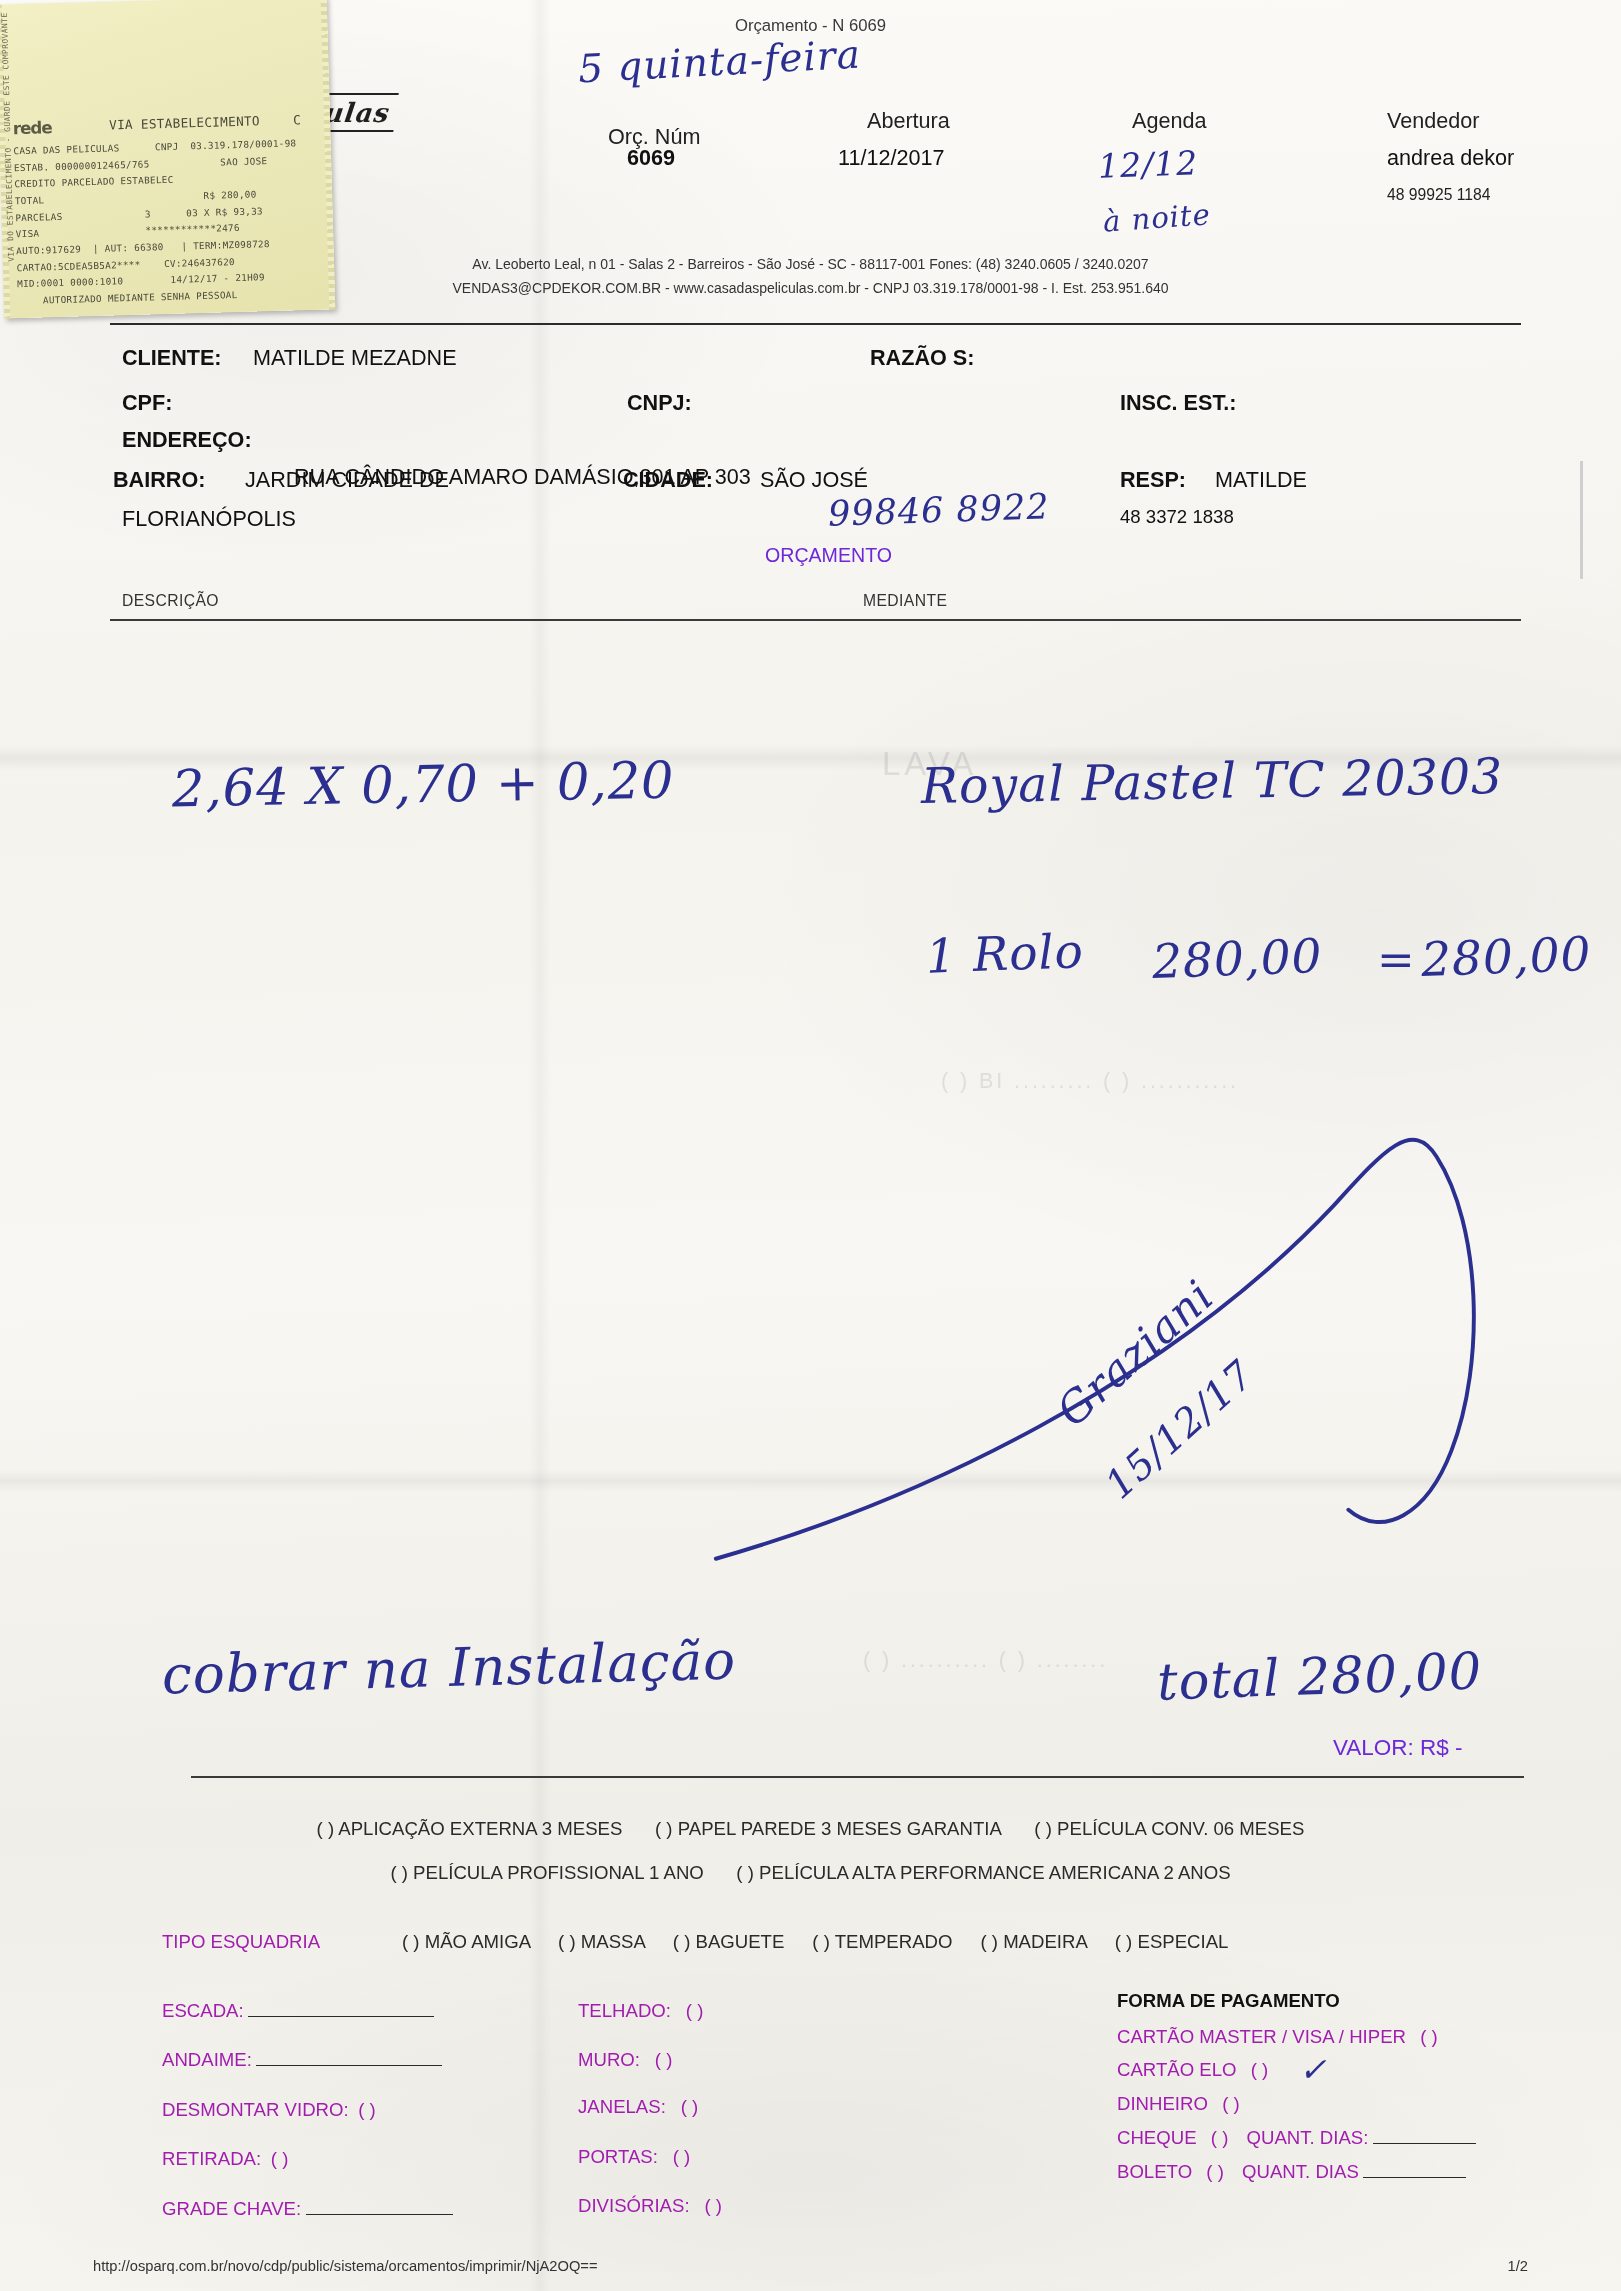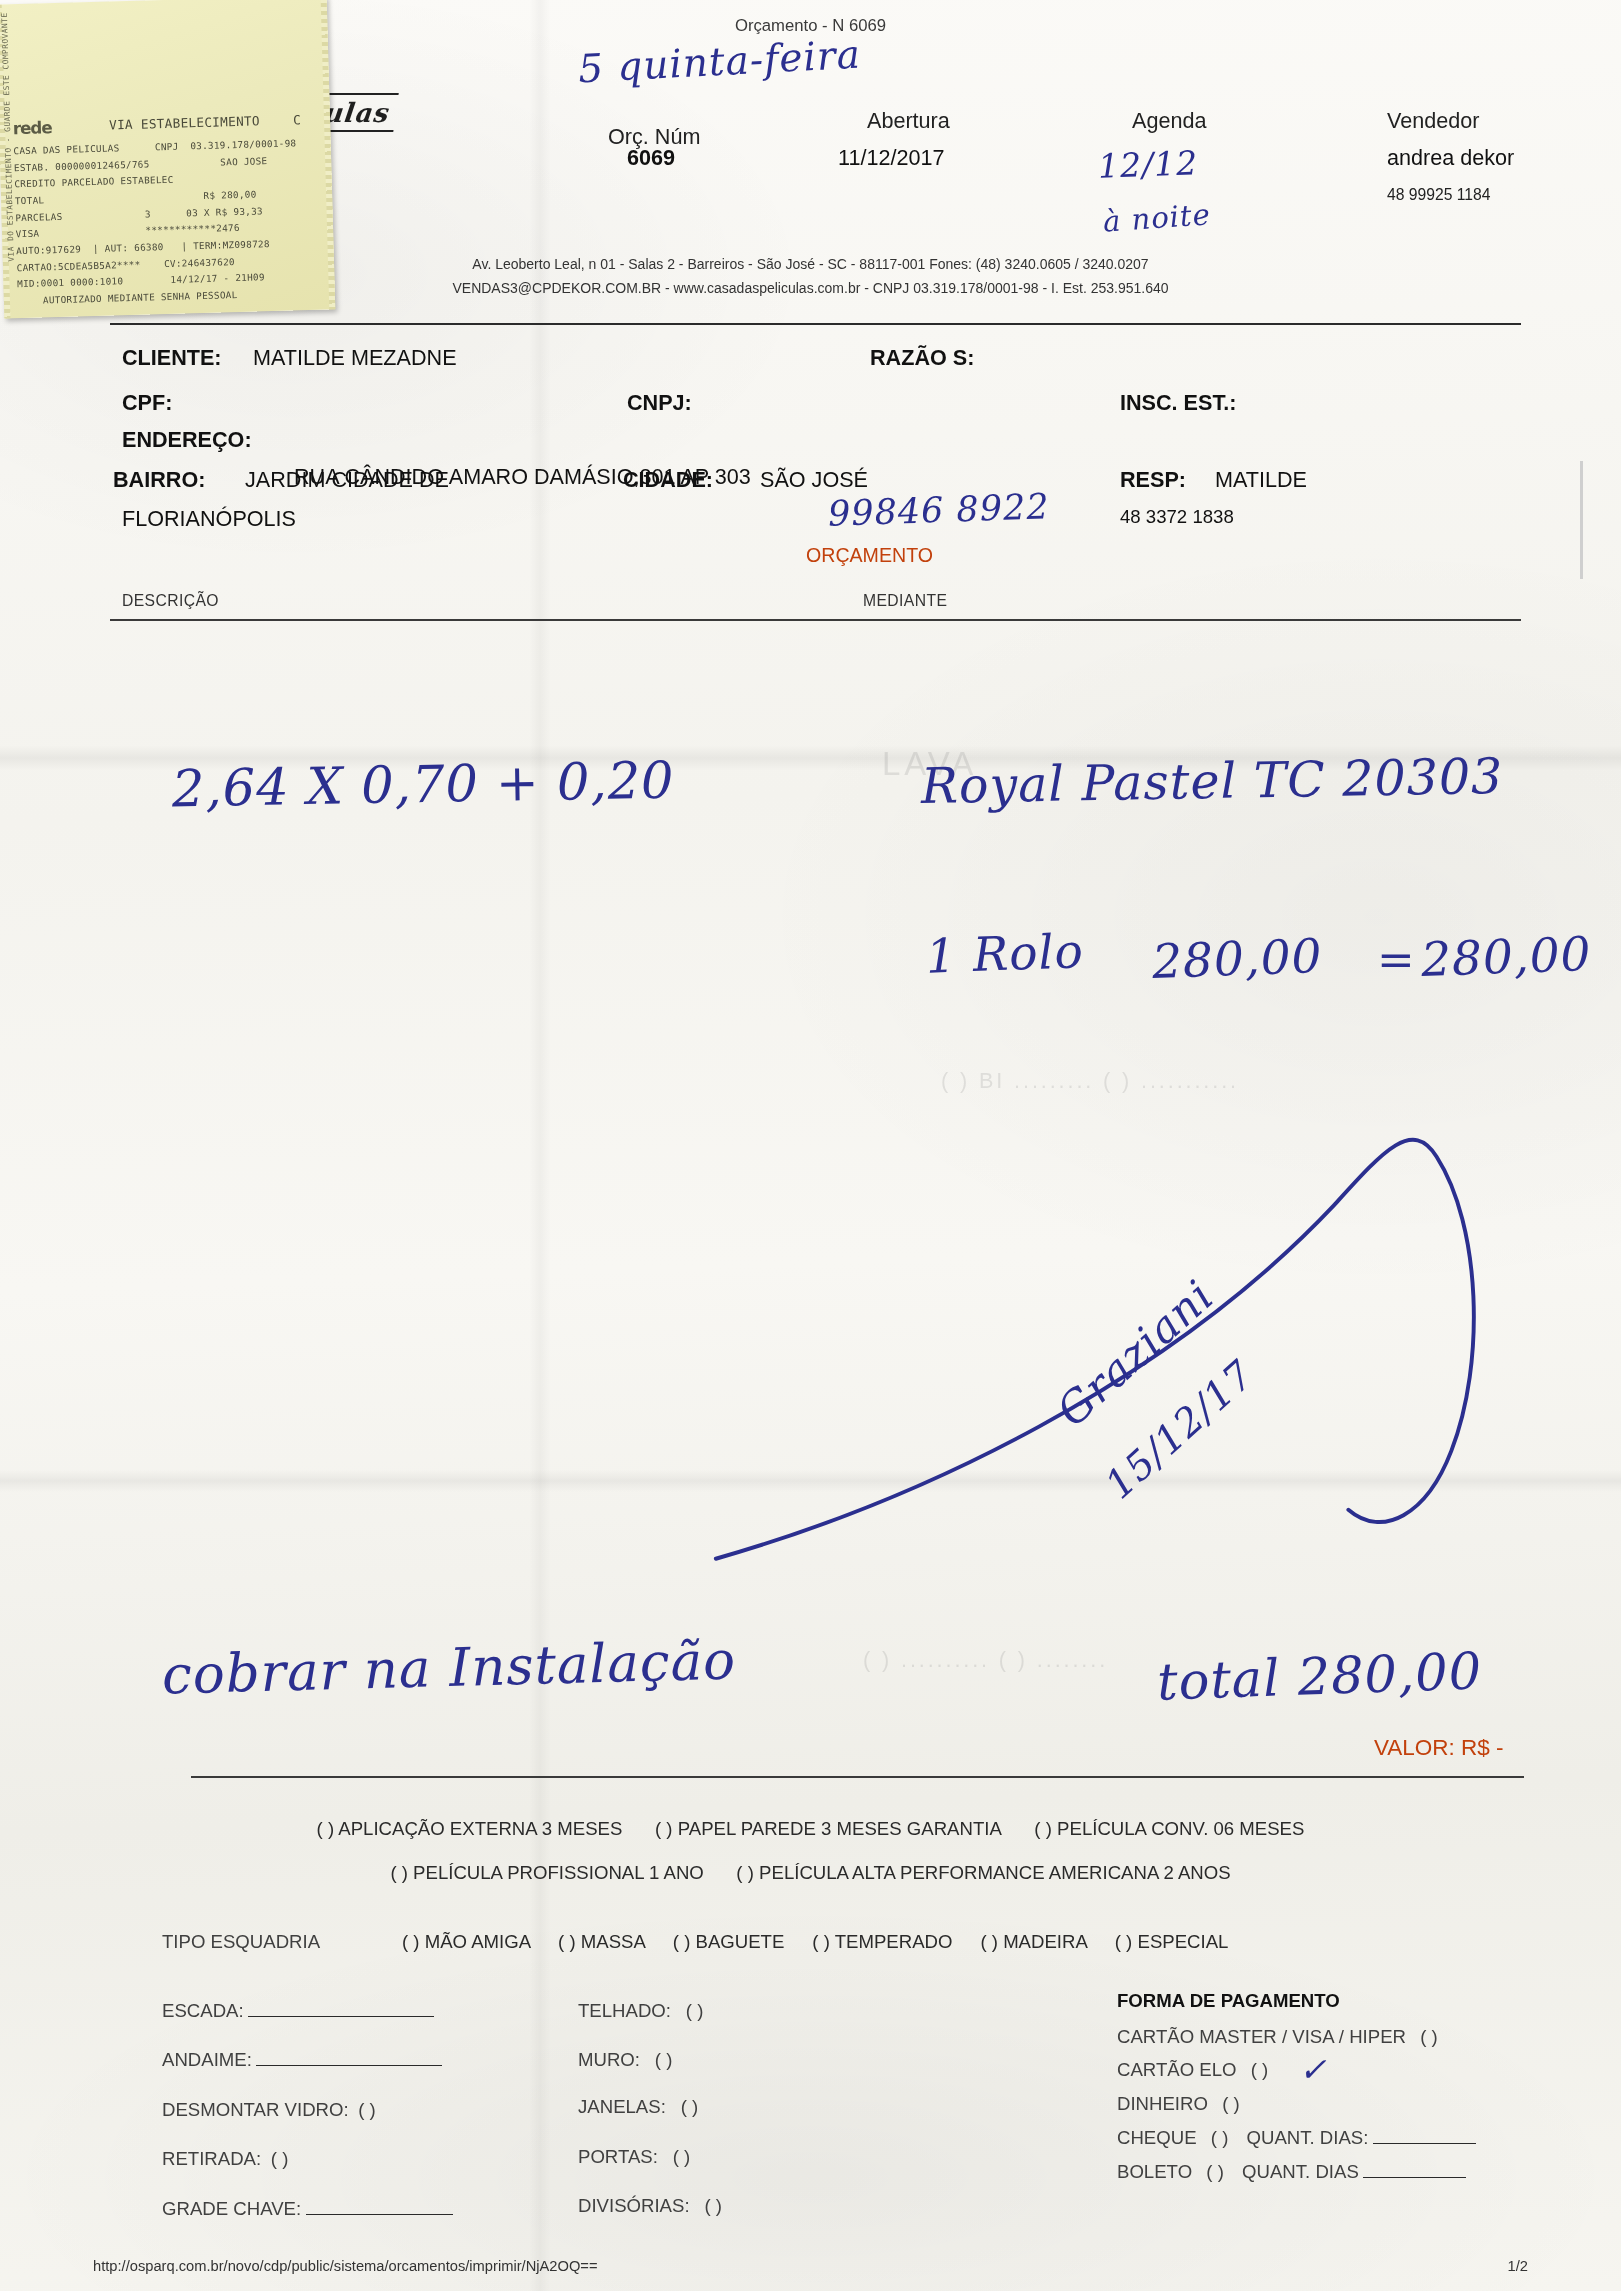--- a/index.html
+++ b/index.html
@@ -86,21 +86,21 @@
   .rule {
     background: #2b2b2b;
     height: 2px;
   }
 
   
   .cl-lbl { font-size: 21.6px; font-weight: bold; color: #111; }
   .cl-val { font-size: 21.6px; color: #111; }
 
   .small-lbl { font-size: 15.7px; color: #333; letter-spacing: 0.4px; }
-  .mid-lbl { font-size: 19.6px; color: #c2410c; margin-left: 41px; }
+  .mid-lbl { font-size: 19.6px; color: #6d28d9; }
 
   
   .hand {
     font-family: "DejaVu Serif", serif;
     color: #2b2f8f;
     font-style: italic;
     font-weight: 500;
     letter-spacing: 1px;
   }
 
@@ -150,21 +150,21 @@
   
   .opt-line {
     font-size: 18.6px;
     color: #2a2a2a;
     text-align: center;
     width: 1621px;
     left: 0;
   }
   .opt-line span { margin: 0 13.7px; }
 
-  .form-lbl { font-size: 18.6px; color: #404040; }
+  .form-lbl { font-size: 18.6px; color: #a21caf; }
   .dots { border-bottom: 1.5px solid #2a2a2a; display: inline-block; }
 
   .pay-title { font-size: 18.6px; font-weight: bold; color: #111; }
 
   .footer-url {
     bottom: 17.6px; left: 93px;
     font-size: 14.7px;
     color: #333;
   }
   .footer-pg {

